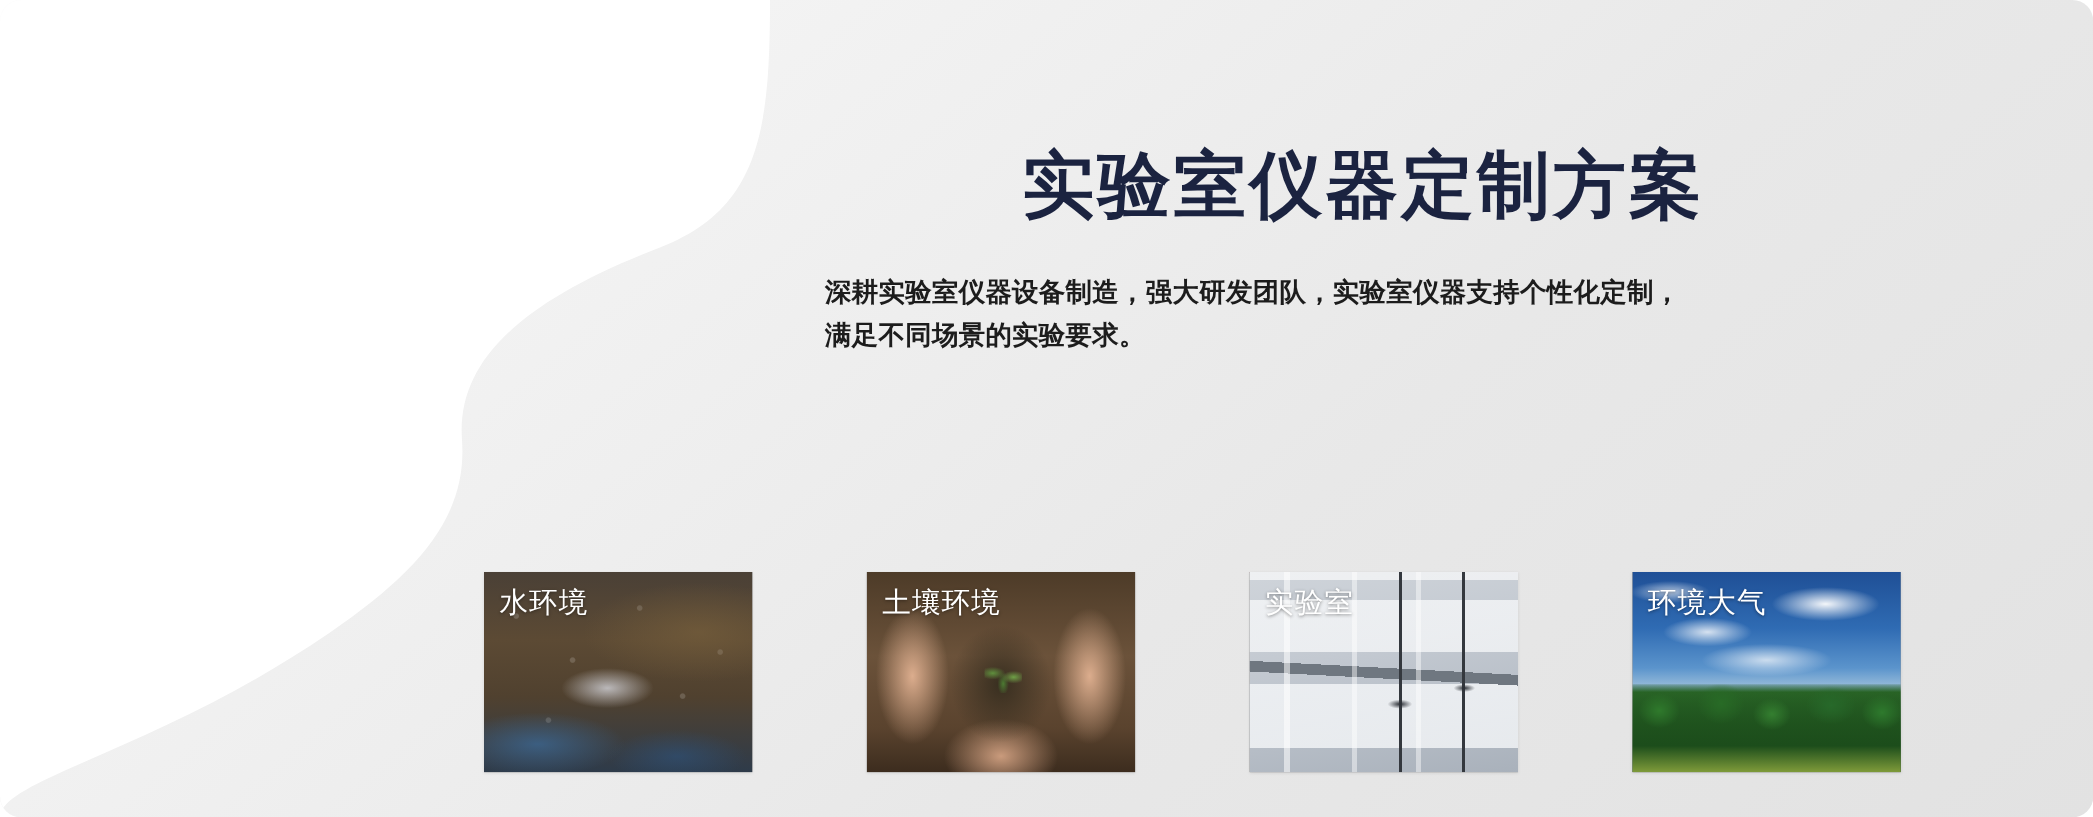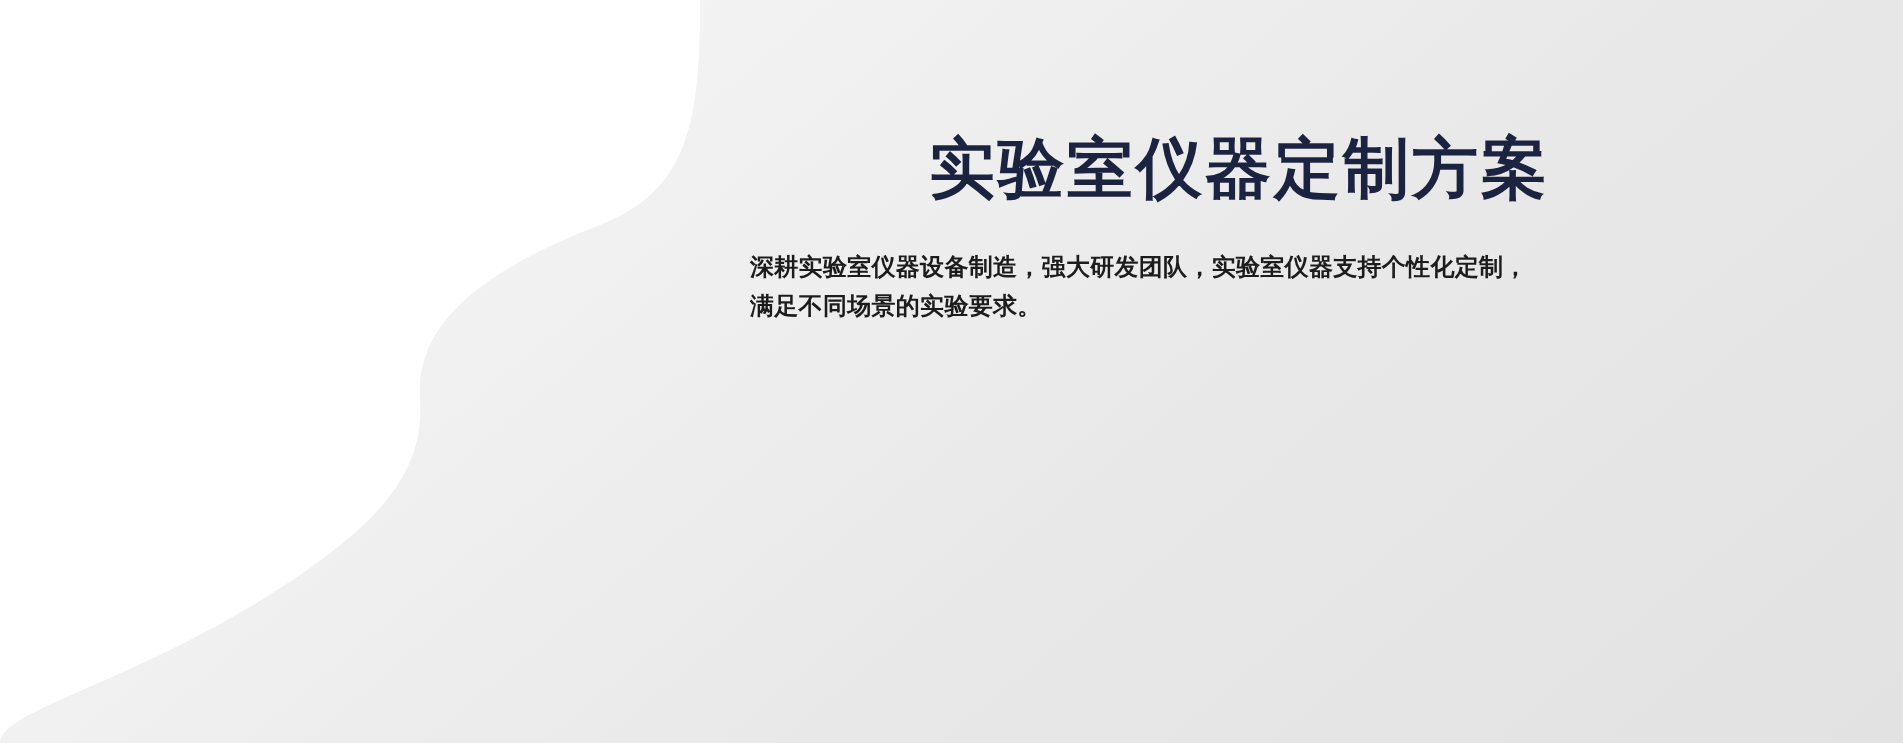--- a/index.html
+++ b/index.html
@@ -10,20 +10,21 @@
   body {
     font-family: "Liberation Sans", "DejaVu Sans", sans-serif;
   }
 
   .banner {
     position: relative;
     width: 1903px;
     height: 743px;
     overflow: hidden;
     background: linear-gradient(140deg, #fbfbfb 0%, #f2f2f2 28%, #e8e8e8 62%, #e2e2e2 100%);
+    border-radius: 19px;
   }
 
   
   .bg-decor {
     position: absolute;
     inset: 0;
     width: 100%;
     height: 100%;
     pointer-events: none;
   }
@@ -219,13 +220,36 @@
       </mask>
     </defs>
     <rect x="0" y="0" width="1903" height="743" fill="#ffffff" mask="url(#blobMask)"></rect>
   </svg>
 
   <div class="copy">
     <h1 class="headline">实验室仪器定制方案</h1>
     <p class="subcopy">深耕实验室仪器设备制造，强大研发团队，实验室仪器支持个性化定制，满足不同场景的实验要求。</p>
   </div>
 
+  <div class="cards">
+
+    <div class="card">
+      <div class="card-art art-water"></div>
+      <span class="card-label">水环境</span>
+    </div>
+
+    <div class="card">
+      <div class="card-art art-soil"></div>
+      <span class="card-label">土壤环境</span>
+    </div>
+
+    <div class="card">
+      <div class="card-art art-lab"></div>
+      <span class="card-label">实验室</span>
+    </div>
+
+    <div class="card">
+      <div class="card-art art-sky"></div>
+      <span class="card-label">环境大气</span>
+    </div>
+
+  </div>
 </div>
 
 </body></html>

